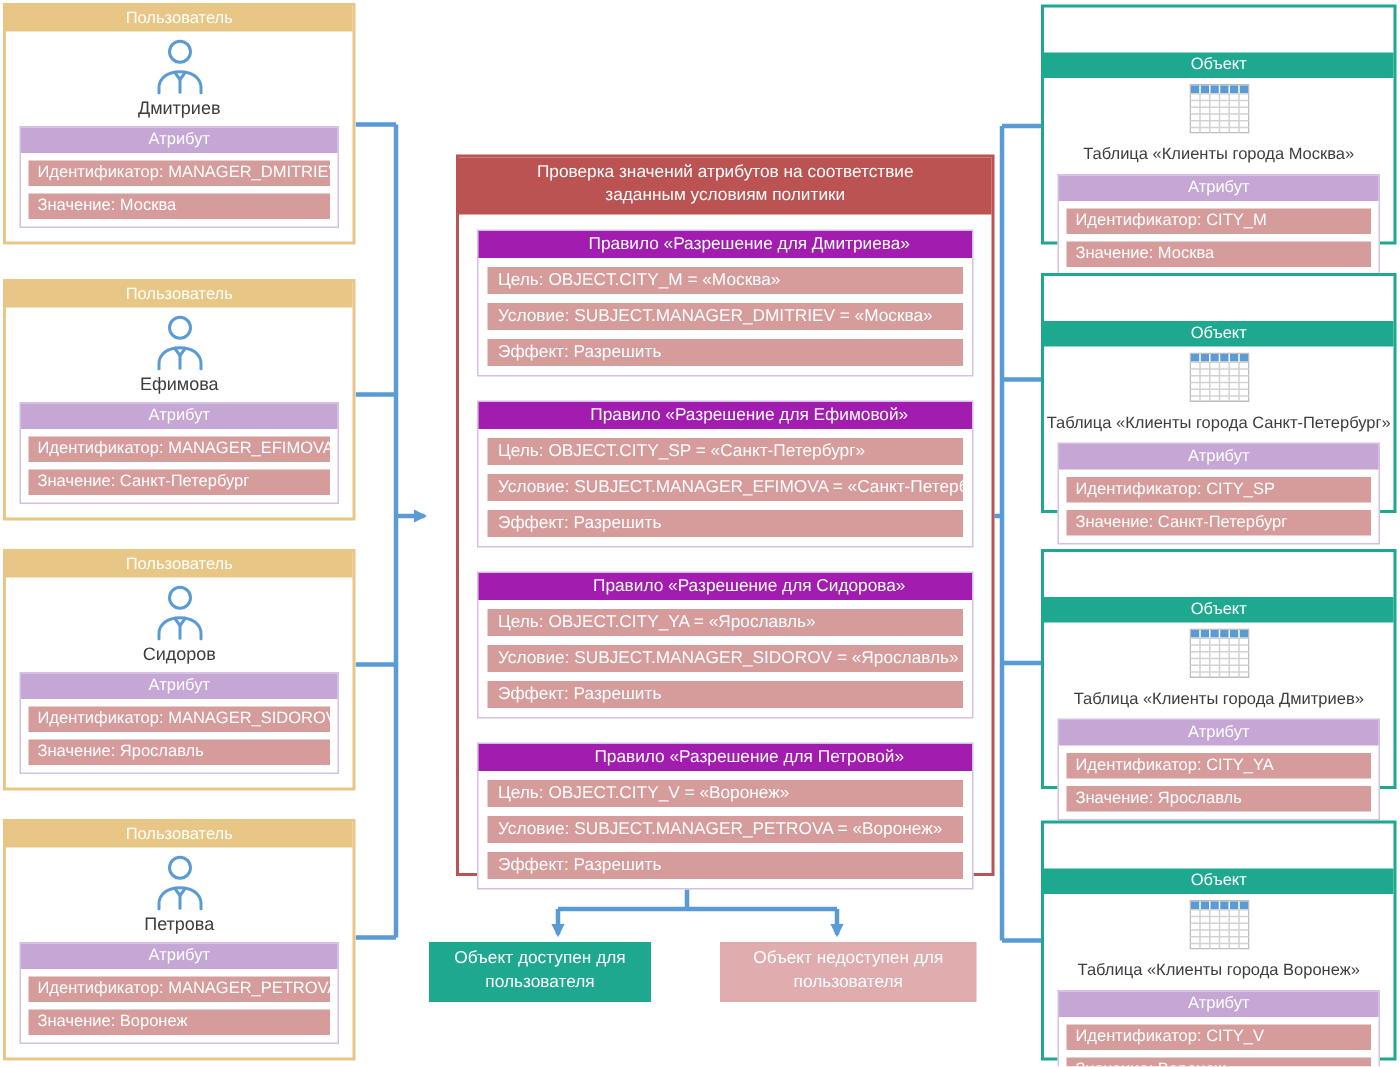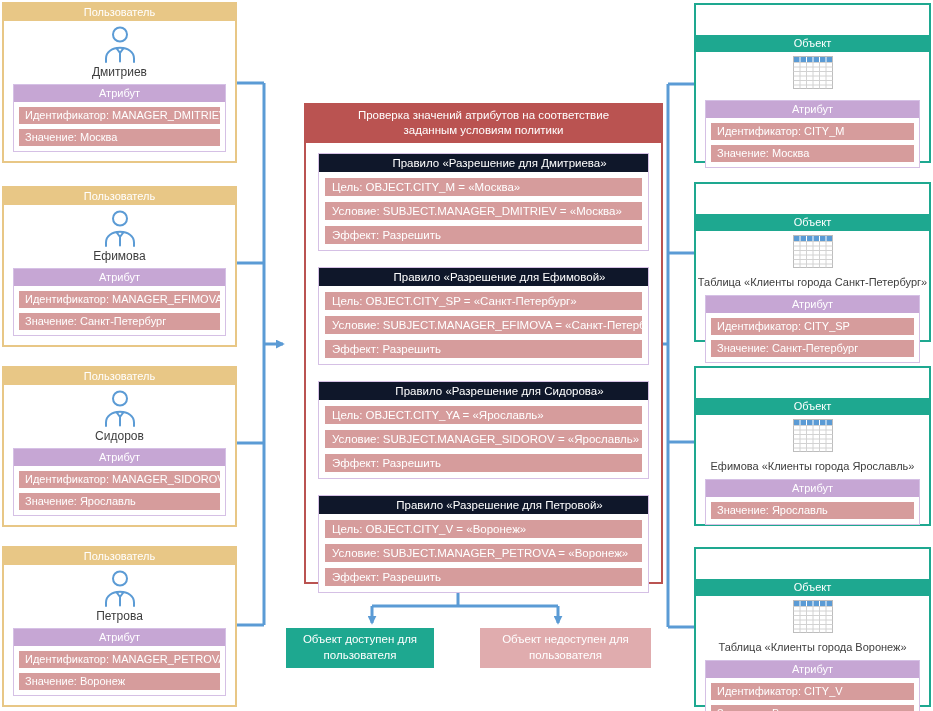--- a/index.html
+++ b/index.html
@@ -32,21 +32,21 @@
   .object-header{background:#1ea890;margin-top:30px;}
   .table-label{text-align:center;font-size:11px;color:#3d3d3d;height:16px;line-height:15px;white-space:nowrap;}
 
   
   .policy-box{position:absolute;left:304px;top:103px;width:359px;height:481px;background:#ffffff;
     border:2px solid #ba5351;z-index:1;}
   .policy-header{background:#ba5351;color:#ffffff;font-size:11.5px;line-height:1.32;
     text-align:center;padding:3px 26px 5px 26px;}
   .rules{padding:10px 12px 4px 12px;display:flex;flex-direction:column;gap:16px;}
   .rule{border:1px solid #d5c0e5;background:#ffffff;}
-  .rule-header{background:#0f172a;color:#ffffff;font-size:11.5px;height:18px;line-height:18px;text-align:center;padding-left:32px;}
+  .rule-header{background:#a21caf;color:#ffffff;font-size:11.5px;height:18px;line-height:18px;text-align:center;padding-left:32px;}
   .rule-body{padding:6px;}
   .rule-row{background:#d69c9c;color:#ffffff;font-size:11.5px;height:18px;line-height:18px;
     padding-left:7px;margin-bottom:6px;white-space:nowrap;overflow:hidden;}
   .rule-row:last-child{margin-bottom:0;}
 
   
   .outcome{position:absolute;top:628px;height:40px;display:flex;align-items:center;justify-content:center;
     text-align:center;color:#ffffff;font-size:11.5px;line-height:1.35;z-index:1;padding:2px 14px;}
   .outcome-allow{left:286px;width:148px;background:#1ea890;}
   .outcome-deny{left:480px;width:171px;background:#e0acae;}
@@ -184,20 +184,21 @@
           </g>
           <g stroke="#ffffff" stroke-width="1">
             <line x1="7" y1="1" x2="7" y2="6"></line>
             <line x1="13.5" y1="1" x2="13.5" y2="6"></line>
             <line x1="20" y1="1" x2="20" y2="6"></line>
             <line x1="26.5" y1="1" x2="26.5" y2="6"></line>
             <line x1="33" y1="1" x2="33" y2="6"></line>
           </g>
         </svg>
     </div>
+    <div class="table-label">Таблица «Клиенты города Москва»</div>
     <div class="attr-box">
       <div class="attr-header">Атрибут</div>
       <div class="attr-rows">
         <div class="attr-row">Идентификатор: CITY_M</div>
         <div class="attr-row">Значение: Москва</div>
       </div>
     </div>
   </div>
 
   <div class="object-card o1">
@@ -259,24 +260,25 @@
           </g>
           <g stroke="#ffffff" stroke-width="1">
             <line x1="7" y1="1" x2="7" y2="6"></line>
             <line x1="13.5" y1="1" x2="13.5" y2="6"></line>
             <line x1="20" y1="1" x2="20" y2="6"></line>
             <line x1="26.5" y1="1" x2="26.5" y2="6"></line>
             <line x1="33" y1="1" x2="33" y2="6"></line>
           </g>
         </svg>
     </div>
-    <div class="table-label">Ефимова «Клиенты города Ярославль»</div>
-    <div class="attr-box">
-      <div class="attr-header">Атрибут</div>
-      <div class="attr-rows">
+    <div class="table-label">Таблица «Клиенты города Дмитриев»</div>
+    <div class="attr-box">
+      <div class="attr-header">Атрибут</div>
+      <div class="attr-rows">
+        <div class="attr-row">Идентификатор: CITY_YA</div>
         <div class="attr-row">Значение: Ярославль</div>
       </div>
     </div>
   </div>
 
   <div class="object-card o3">
     <div class="card-header object-header">Объект</div>
     <div class="icon-wrap">
       <svg width="40" height="33" viewBox="0 0 40 33">
           <rect x="0.5" y="0.5" width="39" height="32" fill="#ffffff" stroke="#bdbdbd"></rect>

